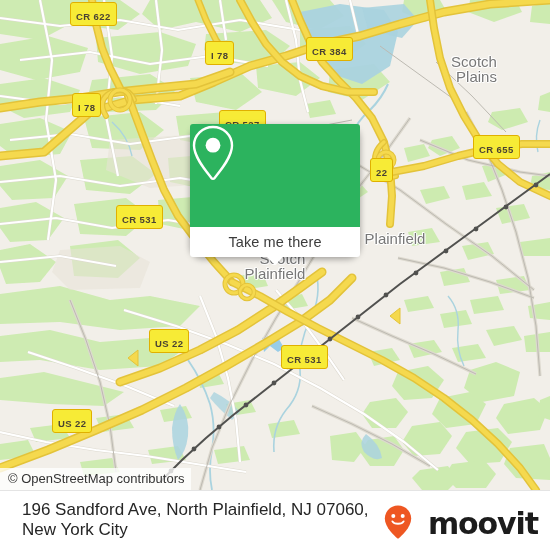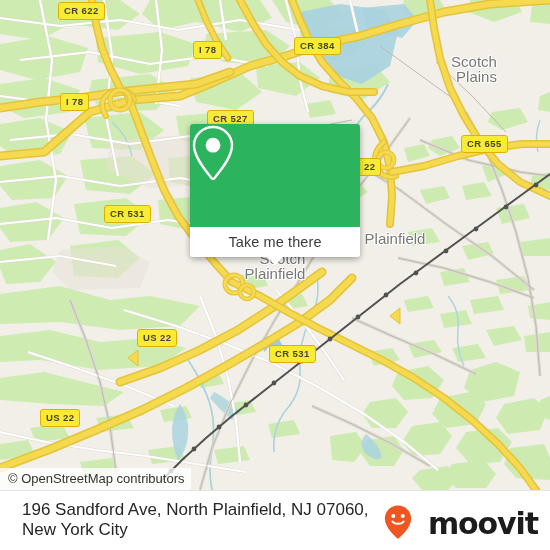--- a/index.html
+++ b/index.html
@@ -21,24 +21,25 @@
   .shield{
     position:absolute;
     background:#f7eb36;
     border:1.5px solid #e0b000;
     border-radius:3px;
     color:#4a4333;
     font-size:9.5px;
     font-weight:bold;
     letter-spacing:.4px;
     line-height:1;
-    padding:3px 5px 3px 5px;
+    padding:9px 5px 3px 5px;
     white-space:nowrap;
     font-family:"Liberation Sans","DejaVu Sans",sans-serif;
     box-sizing:border-box;
+    margin-left:12px;
   }
 
   .placelabel{
     position:absolute;
     color:#777777;
     font-size:14px;
     line-height:15px;
     white-space:nowrap;
     text-shadow:
       1px 0 0 rgba(255,255,255,.85),-1px 0 0 rgba(255,255,255,.85),
@@ -46,21 +47,21 @@
       1px 1px 0 rgba(255,255,255,.85),-1px -1px 0 rgba(255,255,255,.85);
     text-align:right;
     font-family:Liberation Sans, sans-serif;
   }
   .placelabel.big{font-size:15px;}
 
   
   #card{
     position:absolute;
     left:190px;top:124px;width:170px;height:133px;
-    border-radius:4px;
+    border-radius:13px;
     box-shadow:0 2px 6px rgba(0,0,0,.35);
     overflow:visible;
     background:#ffffff;
   }
   #card-green{
     height:103px;width:100%;
     background:#2cb35e;
     border-radius:3px 3px 0 0;
     display:flex;align-items:center;justify-content:center;
     box-sizing:border-box;

